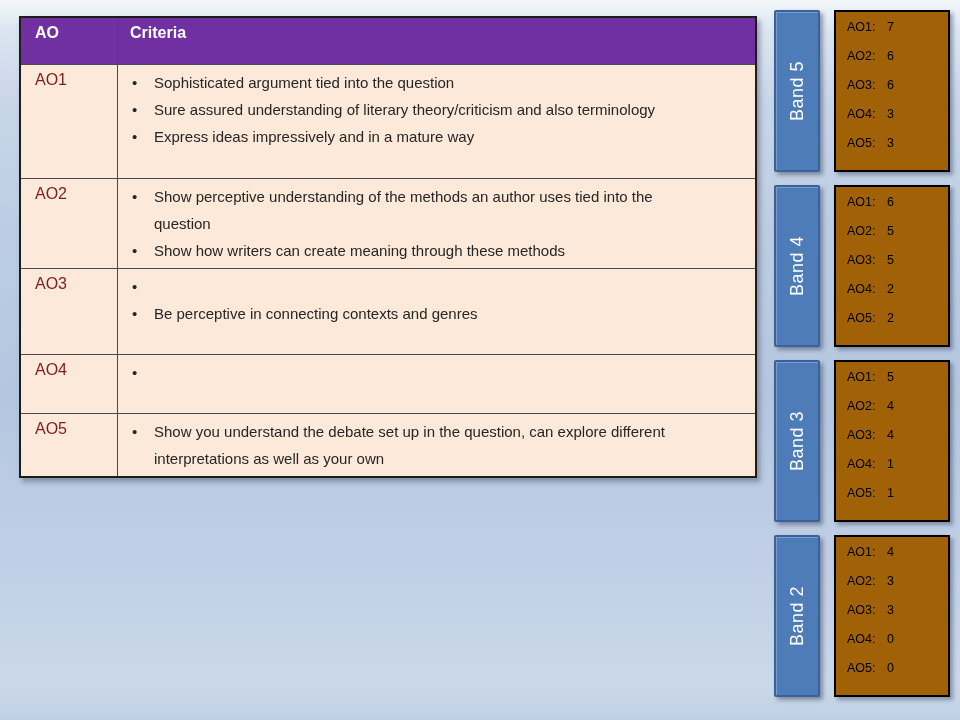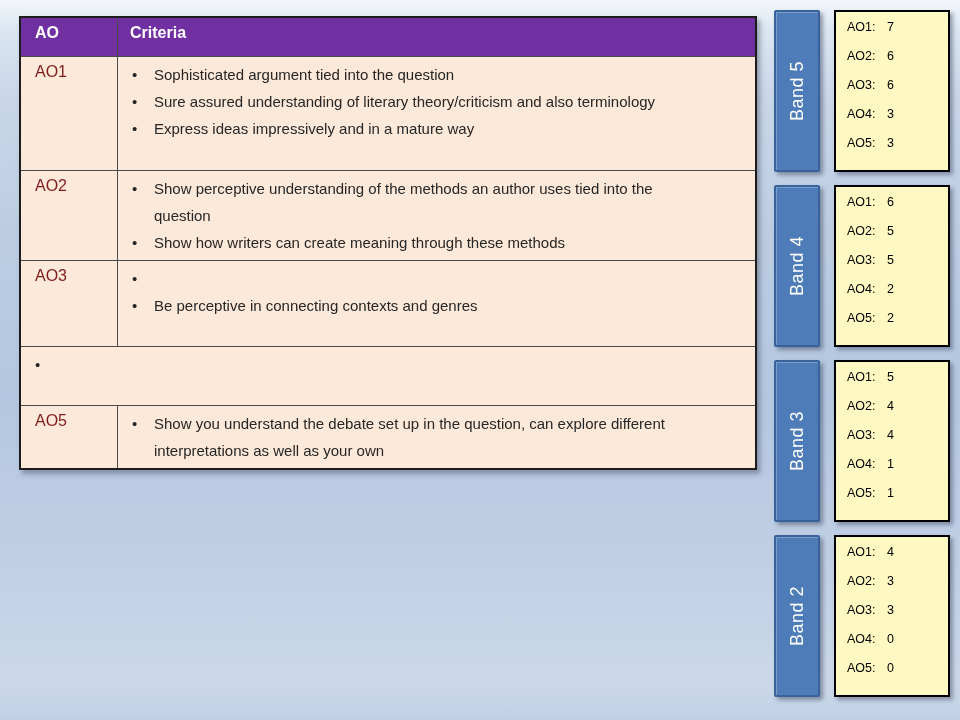--- a/index.html
+++ b/index.html
@@ -21,21 +21,21 @@
   .t-row:nth-child(2){min-height:113px}
   .t-row:nth-child(3){min-height:84px}
   .t-row:nth-child(4){min-height:85px}
   .t-row:nth-child(5){min-height:58px}
   .t-row:nth-child(6){min-height:56px}
   .cell-ao{
     border-right:1px solid #4a4a4a;
     padding:6px 6px 4px 14px;font-size:16px;color:#7f1d1d;
   }
   .t-row.header .cell-ao,.t-row.header .cell-criteria{
-    color:#ffffff;font-weight:bold;font-size:16px;padding-top:6px;padding-bottom:14px;
+    color:#ffffff;font-weight:bold;font-size:16px;padding-top:6px;padding-bottom:22px;
   }
   .cell-criteria{padding:4px 10px 4px 12px}
   .bullet-item{
     display:grid;grid-template-columns:24px 1fr;
     font-size:15px;line-height:27px;color:#262626;
   }
   .bullet-glyph{text-align:left;padding-left:2px;color:#262626}
   .bullet-text{max-width:545px}
 
   
@@ -45,21 +45,21 @@
     width:42px;height:158px;background:#4e7cb8;
     border:2px solid #39629a;border-radius:2px;
     display:flex;align-items:center;justify-content:center;
     box-shadow:3px 3px 4px rgba(55,65,90,.5), inset 1px 1px 0 rgba(255,255,255,.25);
   }
   .band-tab .band-label{
     writing-mode:vertical-rl;transform:rotate(180deg);
     color:#ffffff;font-size:18px;letter-spacing:.5px;white-space:nowrap;
   }
   .score-box{
-    width:101px;height:150px;background:#fef9c3;
+    width:101px;height:150px;background:#a16207;
     border:2px solid #000000;padding:8px 0 0 11px;
     box-shadow:3px 3px 4px rgba(55,65,90,.45);
   }
   .score-line{display:flex;align-items:flex-start;height:29px;font-size:12.5px;color:#000}
   .score-label{width:40px}
   .score-value{}
 </style>
 </head>
 <body>
 
@@ -107,20 +107,21 @@
           <div class="bullet-item">
             <span class="bullet-glyph">•</span>
           </div>
           <div class="bullet-item">
             <span class="bullet-glyph">•</span>
             <span class="bullet-text">Be perceptive in connecting contexts and genres</span>
           </div>
         </div>
       </div>
       <div class="t-row">
+        <div class="cell-ao">AO4</div>
         <div class="cell-criteria">
           <div class="bullet-item">
             <span class="bullet-glyph">•</span>
           </div>
         </div>
       </div>
       <div class="t-row">
         <div class="cell-ao">AO5</div>
         <div class="cell-criteria">
           <div class="bullet-item">

